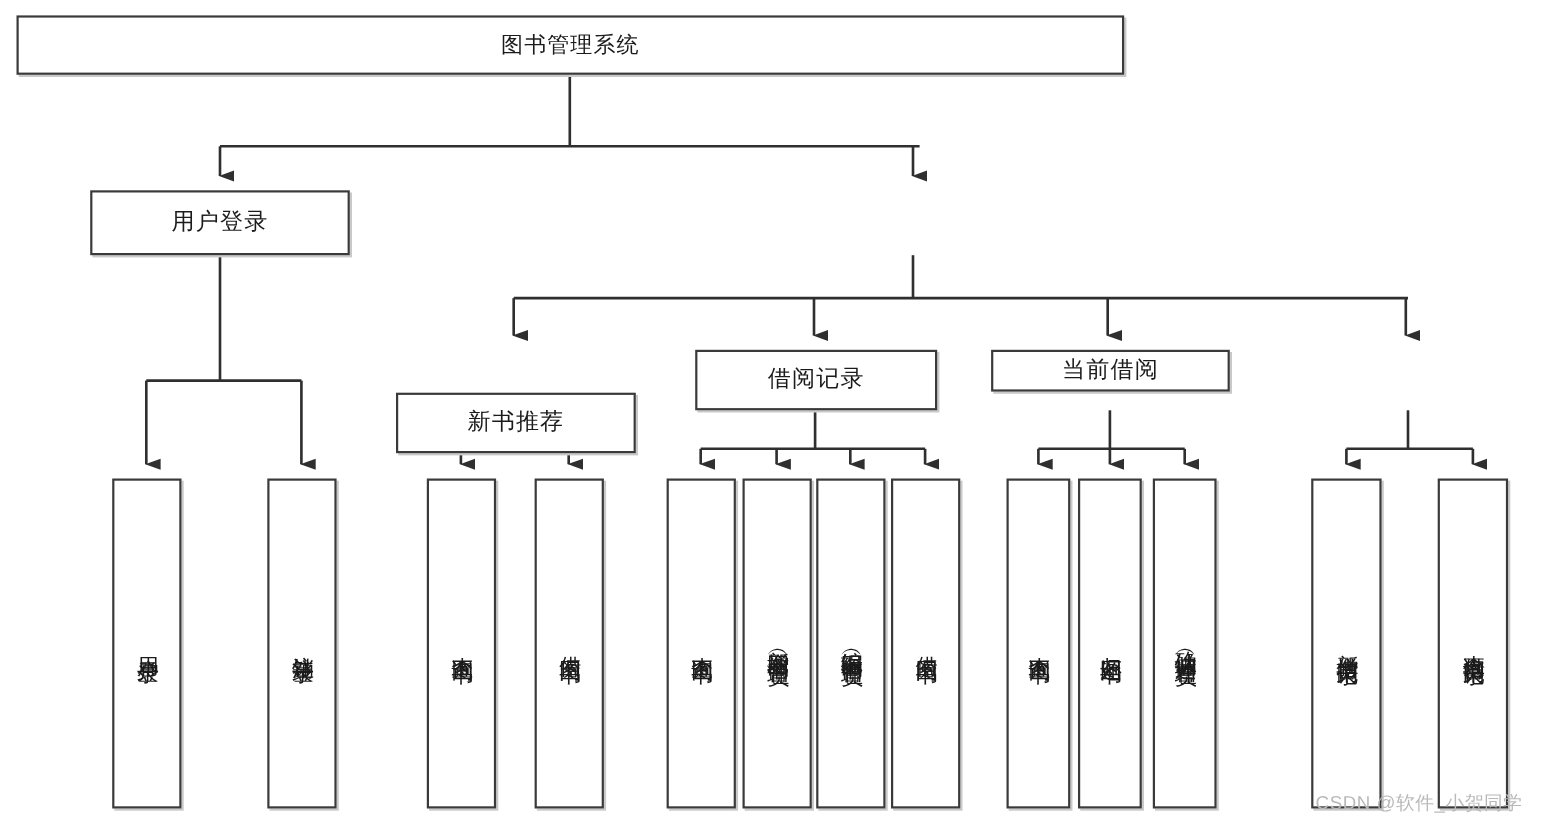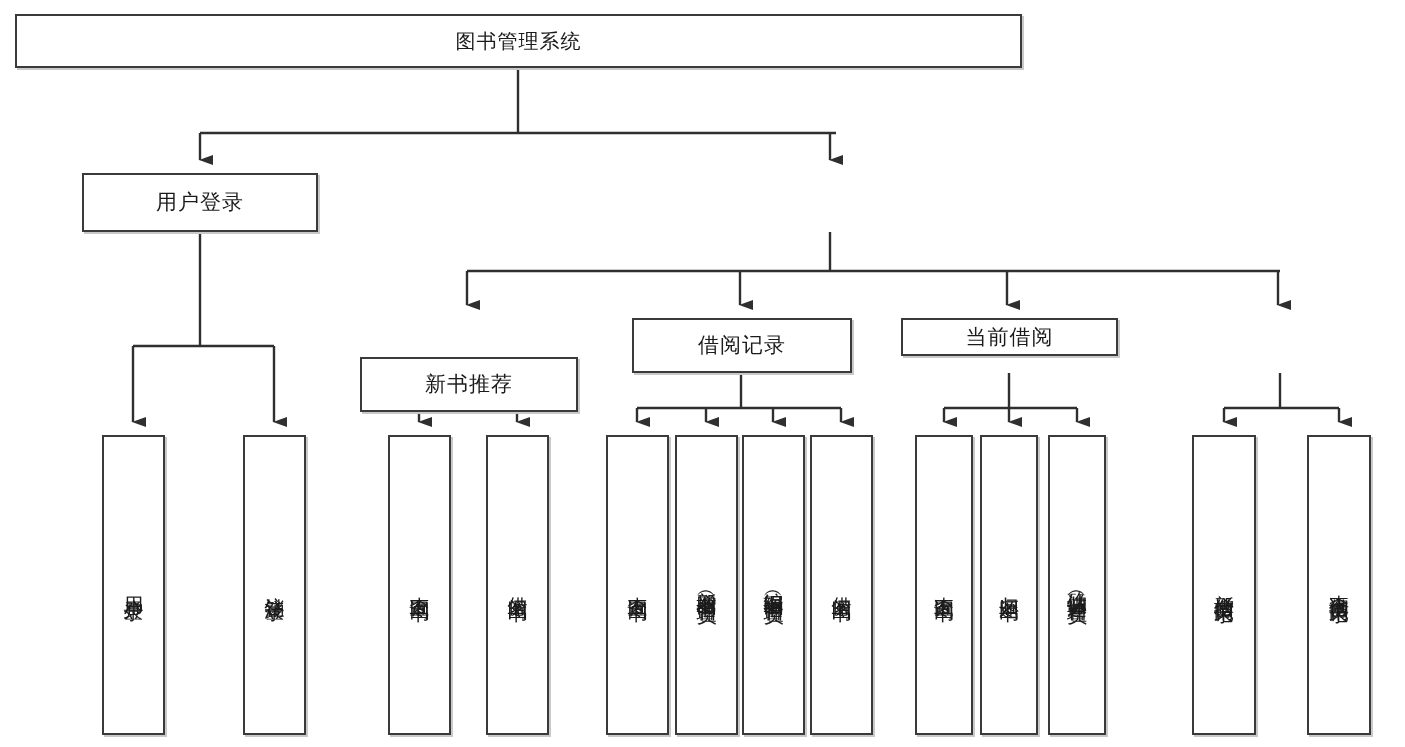--- a/index.html
+++ b/index.html
@@ -150,13 +150,14 @@
   <div class="node vert shadowed" style="left: 1048px; top: 435px; width: 58px; height: 300px;">
     <span class="lbl">确认归还（管理员）</span>
   </div>
   <div class="node vert shadowed" style="left: 1192px; top: 435px; width: 64px; height: 300px;">
     <span class="lbl">新增借阅记录</span>
   </div>
   <div class="node vert shadowed" style="left: 1307px; top: 435px; width: 64px; height: 300px;">
     <span class="lbl">查询借阅记录</span>
   </div>
 
+  <div id="watermark" style="left: 1196px; top: 718px;">CSDN @软件_小贺同学</div>
 </div>
 
 </body></html>

